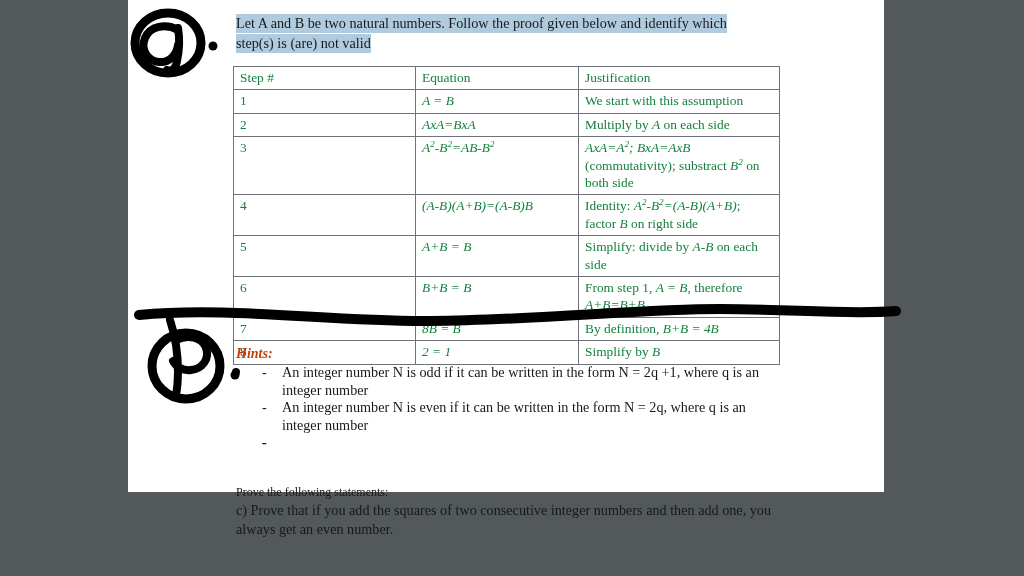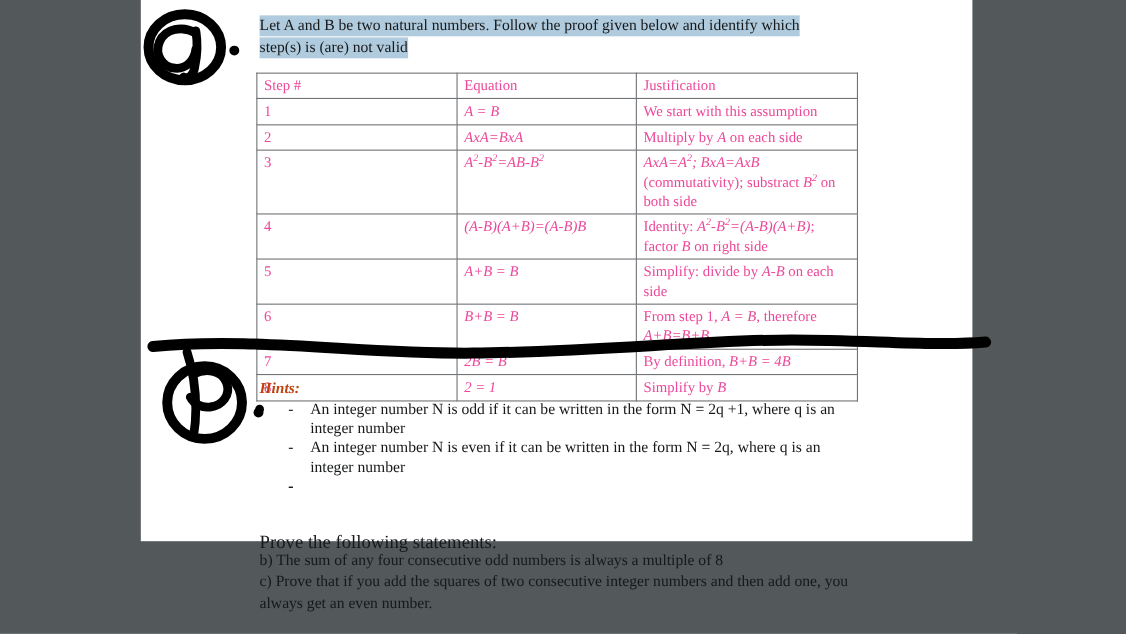--- a/index.html
+++ b/index.html
@@ -46,21 +46,21 @@
   }
   
   .proof-table {
     position: absolute;
     left: 105px;
     top: 66px;
     width: 546px;
     border-collapse: collapse;
     table-layout: fixed;
     font-size: 13.4px;
-    color: #ec4899;
+    color: #15803d;
   }
   .proof-table td {
     border: 1px solid #6f7276;
     padding: 2px 5px 3px 6px;
     vertical-align: top;
     line-height: 17.4px;
   }
   .proof-table .c-step { width: 182px; }
   .proof-table .c-eq   { width: 163px; }
   .proof-table .c-just { width: 201px; }
@@ -99,21 +99,21 @@
   .hint-dash {
     position: absolute;
     left: 26px;
     top: 0;
   }
   .hint-empty { height: 17px; }
   .prove-line {
     position: absolute;
     left: 108px;
     top: 483px;
-    font-size: 17px;
+    font-size: 12px;
     line-height: 19px;
     color: #17181a;
   }
   .statements {
     position: absolute;
     left: 108px;
     top: 501px;
     width: 560px;
     font-size: 14.2px;
     line-height: 19.3px;
@@ -185,21 +185,21 @@
           <td class="eqcell">A+B = B</td>
           <td>Simplify: divide by <span class="it">A-B</span> on each side</td>
         </tr>
         <tr>
           <td>6</td>
           <td class="eqcell">B+B = B</td>
           <td>From step 1, <span class="it">A = B</span>, therefore <span class="it">A+B=B+B</span></td>
         </tr>
         <tr>
           <td>7</td>
-          <td class="eqcell">2B = B</td>
+          <td class="eqcell">8B = B</td>
           <td>By definition, <span class="it">B+B = 4B</span></td>
         </tr>
         <tr>
           <td>8</td>
           <td class="eqcell">2 = 1</td>
           <td>Simplify by <span class="it">B</span></td>
         </tr>
       </tbody>
     </table>
 
@@ -219,21 +219,20 @@
       </div>
       <div class="hint-row hint-empty">
         <span class="hint-dash">-</span>
         <span></span>
       </div>
     </div>
 
     <div class="prove-line">Prove the following statements:</div>
 
     <div class="statements">
-      <div>b) The sum of any four consecutive odd numbers is always a multiple of 8</div>
       <div>c) Prove that if you add the squares of two consecutive integer numbers and then add one, you always get an even number.</div>
     </div>
   </div>
 
   <svg class="ink" viewBox="0 0 1024 576">
 
     <g fill="none" stroke="#000" stroke-linecap="round" stroke-linejoin="round">
       <ellipse cx="168" cy="43" rx="33" ry="30" stroke-width="9"></ellipse>
       <path d="M178 30 c-12 -7 -28 -4 -33 8 c-5 12 3 23 14 24 c10 1 18 -7 19 -17" stroke-width="8"></path>
       <path d="M178 28 c2 12 1 24 -1 33 c-1 7 -5 11 -10 9" stroke-width="8"></path>

